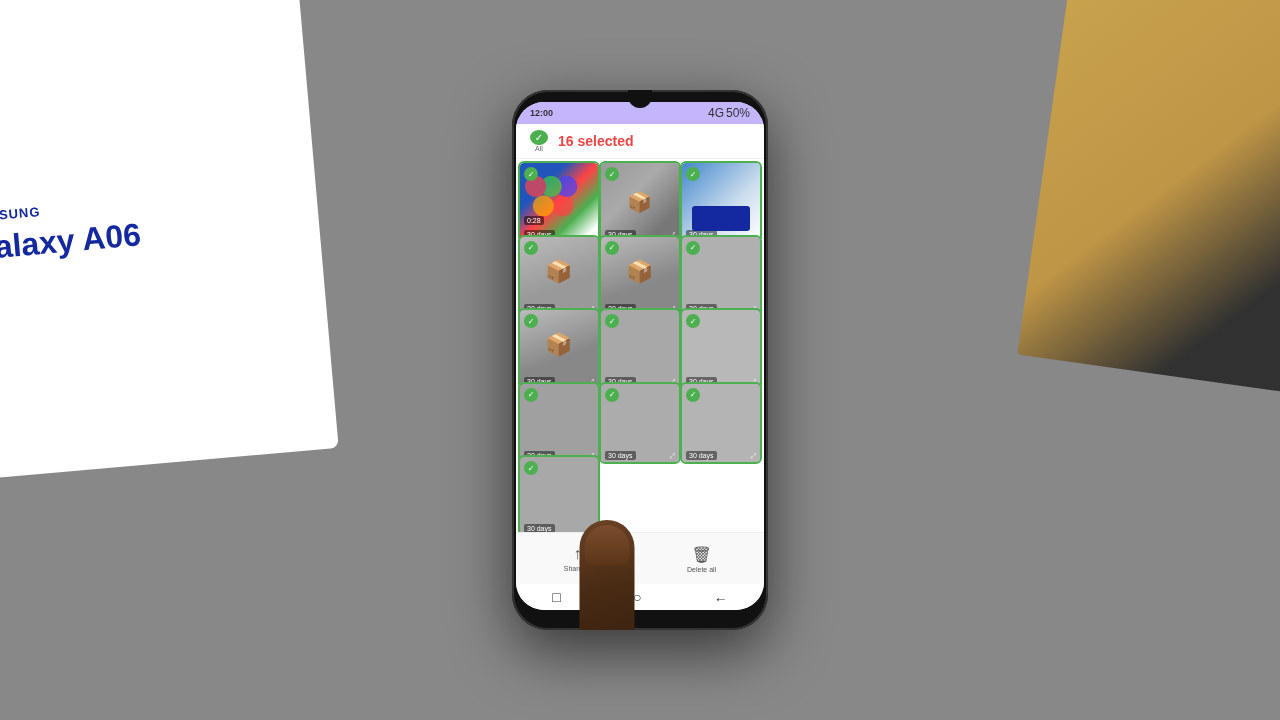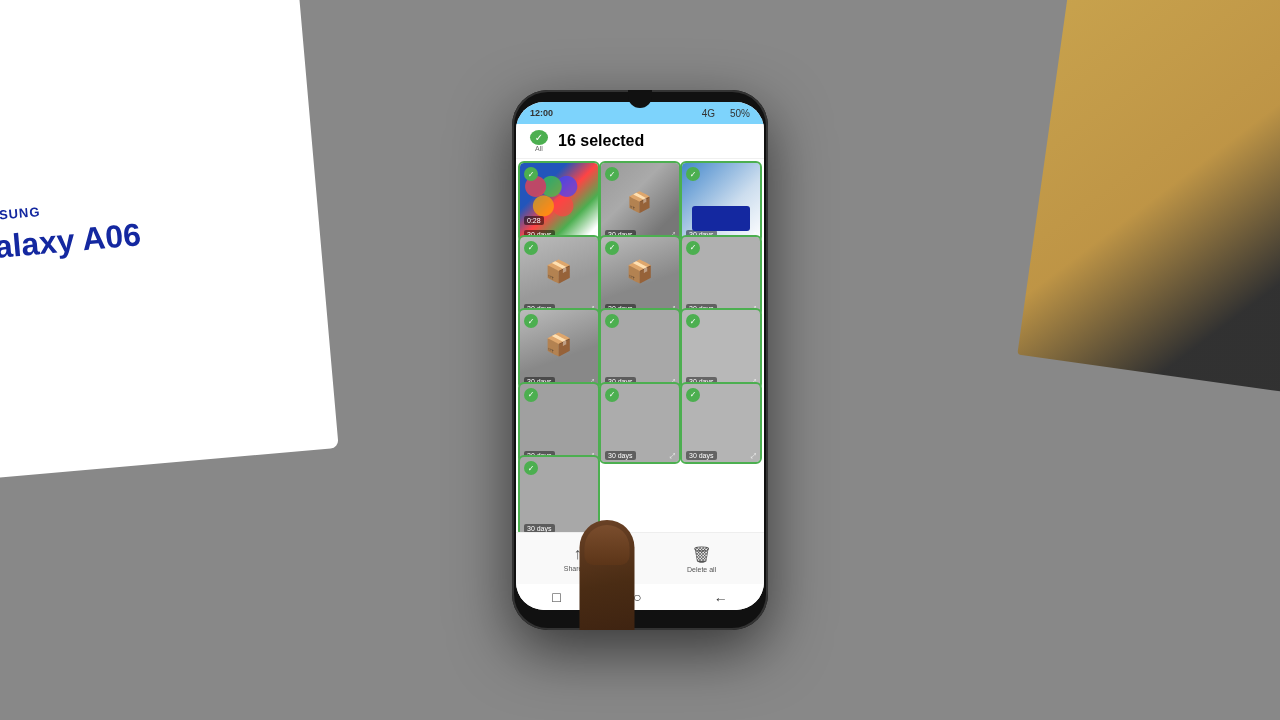--- a/index.html
+++ b/index.html
@@ -107,31 +107,31 @@
       background: #fff;
       border-radius: 28px;
       overflow: hidden;
       display: flex;
       flex-direction: column;
     }
 
     
     .status-bar {
       height: 22px;
-      background: #7dd3fc;
+      background: #c4b5fd;
       display: flex;
       align-items: center;
       justify-content: space-between;
       padding: 0 14px;
       font-size: 8px;
       color: #333;
       flex-shrink: 0;
     }
     .status-time { font-weight: bold; font-size: 9px; }
-    .status-icons { display: flex; gap: 15px; align-items: center; font-size: 10px; }
+    .status-icons { display: flex; gap: 2px; align-items: center; font-size: 12px; }
 
     
     .app-header {
       background: #fff;
       padding: 6px 12px 6px 12px;
       display: flex;
       align-items: center;
       gap: 8px;
       flex-shrink: 0;
       border-bottom: 1px solid #f0f0f0;
@@ -153,23 +153,23 @@
       justify-content: center;
       color: #fff;
       font-size: 10px;
     }
     .header-all-label {
       font-size: 7px;
       color: #666;
       text-align: center;
     }
     .header-title {
-      font-size: 16px;
+      font-size: 14px;
       font-weight: 600;
-      color: #000000;
+      color: #ef4444;
       flex: 1;
     }
 
     
     .photo-grid {
       flex: 1;
       overflow-y: auto;
       padding: 4px;
       display: grid;
       grid-template-columns: repeat(3, 1fr);

